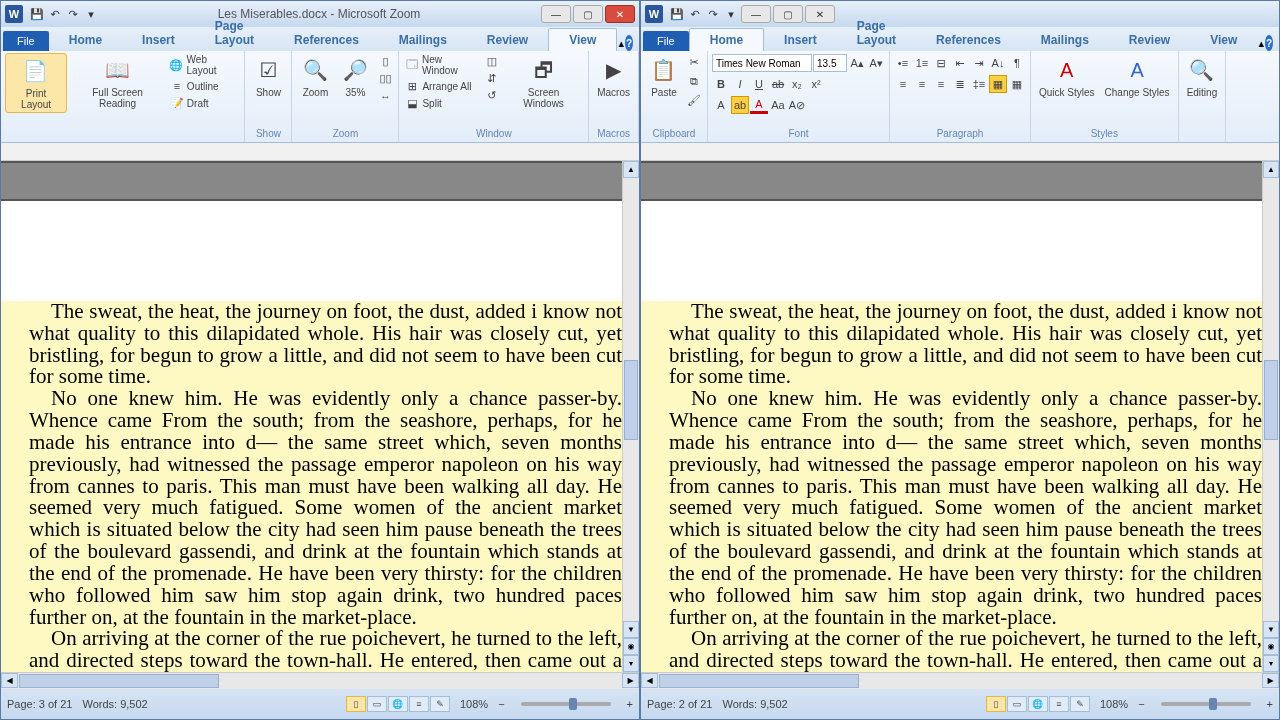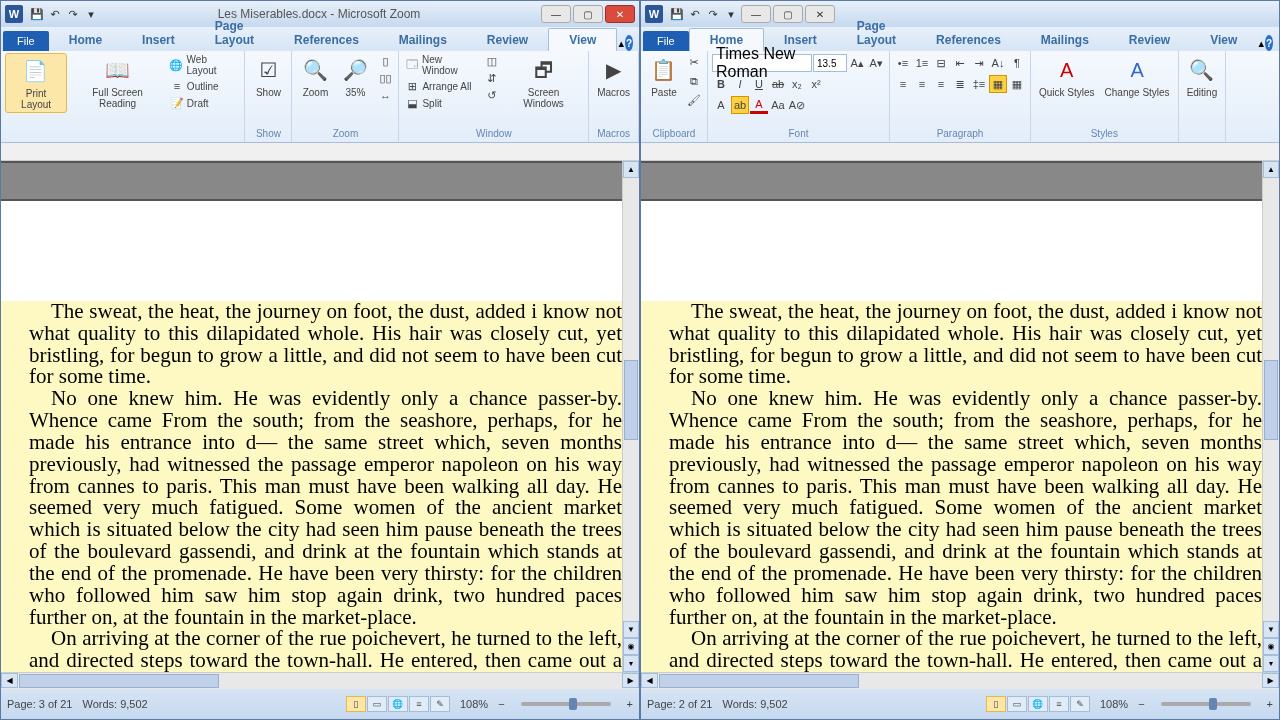--- a/index.html
+++ b/index.html
@@ -45,21 +45,21 @@
   .hscroll .scrollbtn { width: 17px; height: 15px;}
   .hscroll .thumbh { width: 200px; background: #c0d0e8; border: 1px solid #9ab0cf; margin: 1px;}
   .statusbar { height: 30px; background: linear-gradient(to bottom, #d6e4f4, #c6d9ef); display: flex; align-items: center; font-size: 11px; color: #444; padding: 0 6px; gap: 10px;}
   .statusbar .spacer { flex: 1;}
   .viewbtns { display: flex; gap: 1px;}
   .viewbtn { width: 20px; height: 16px; background: #e0ecf8; border: 1px solid #a5bdd7; font-size: 9px; display: inline-flex; align-items: center; justify-content: center;}
   .viewbtn.sel { background: #fce7a8; border-color: #e7b84d;}
   .zoomslider { width: 90px; height: 4px; background: #aaa; border-radius: 2px; position: relative; margin: 0 6px;}
   .zoomthumb { width: 8px; height: 12px; background: #6386b3; position: absolute; left: 48px; top: -4px; border-radius: 2px;}
   
-  .fontbox { width: 100px; height: 18px; background: #fff; border: 1px solid #a5bdd7; font-size: 16px; padding: 1px 3px; display: flex; align-items: center;}
+  .fontbox { width: 100px; height: 18px; background: #fff; border: 1px solid #a5bdd7; font-size: 10px; padding: 1px 3px; display: flex; align-items: center;}
   .sizebox { width: 34px; height: 18px; background: #fff; border: 1px solid #a5bdd7; font-size: 10px; padding: 1px 3px; display: flex; align-items: center;}
   .iconbtn { width: 18px; height: 18px; display: inline-flex; align-items: center; justify-content: center; font-size: 11px; color: #444; cursor: pointer;}
   .iconbtn.hl { background: #ffd040; border: 1px solid #cc9900;}
   .rowflex { display: flex; gap: 1px; align-items: center; margin: 1px 0;}
 </style>
 </head>
 <body>
 
 <div class="window active">
   <div class="titlebar">

